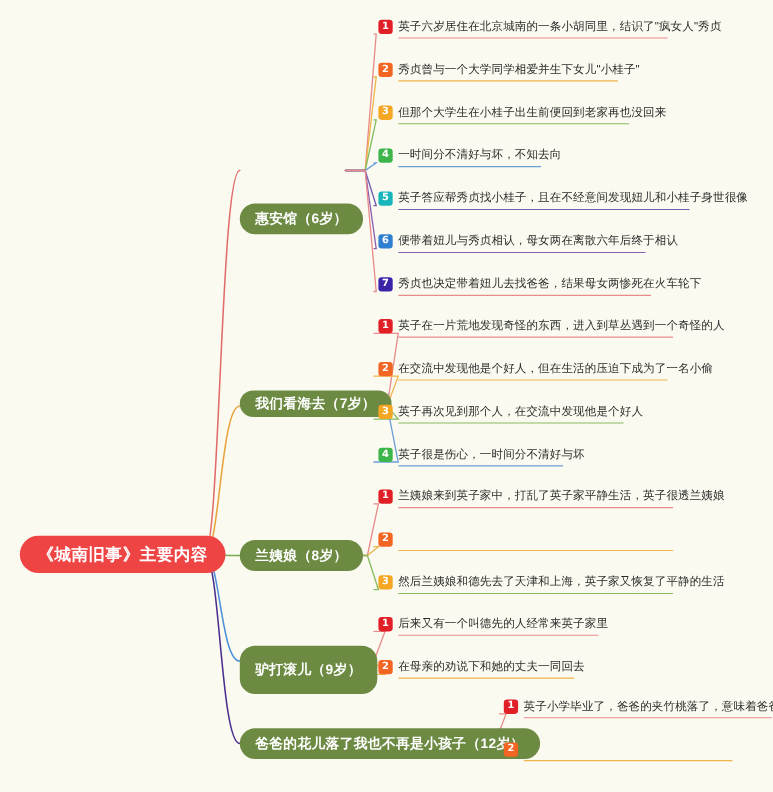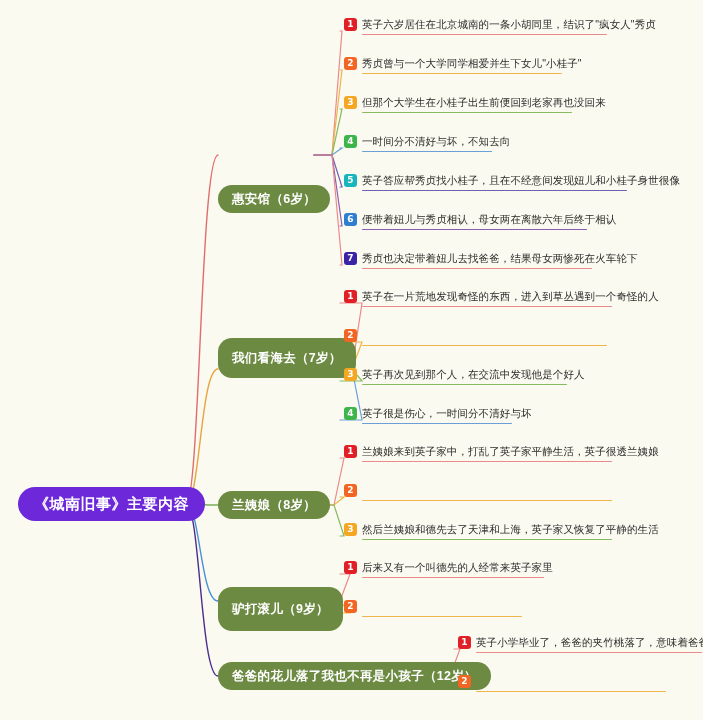--- a/index.html
+++ b/index.html
@@ -113,21 +113,21 @@
       <path d="M316,505 L334,505 L344,497 L340,497" stroke="#efb44a" stroke-width="1.2" fill="none" stroke-linecap="round"></path>
       <path d="M316,505 L334,505 L344,536 L340,536" stroke="#86bb5f" stroke-width="1.2" fill="none" stroke-linecap="round"></path>
       <path d="M186,504 C200,504 200.4,601 218,601" stroke="#4a90d9" stroke-width="1.4" fill="none" stroke-linecap="round"></path>
       <path d="M322,601 L340,601 L350,574 L340,574" stroke="#e98b8b" stroke-width="1.2" fill="none" stroke-linecap="round"></path>
       <path d="M322,601 L340,601 L350,613 L340,613" stroke="#efb44a" stroke-width="1.2" fill="none" stroke-linecap="round"></path>
       <path d="M186,504 C200,504 200.4,676 218,676" stroke="#4b2f8f" stroke-width="1.4" fill="none" stroke-linecap="round"></path>
       <path d="M432,676 L450,676 L460,649 L454,649" stroke="#e98b8b" stroke-width="1.2" fill="none" stroke-linecap="round"></path>
       <path d="M432,676 L450,676 L460,688 L454,688" stroke="#efb44a" stroke-width="1.2" fill="none" stroke-linecap="round"></path>
     </svg>
   <div id="nodes">
-      <div class="node root-node" style="left: 18px; top: 487px; min-width: 168px; height: 34px; background: #6d28d9;">
+      <div class="node root-node" style="left: 18px; top: 487px; min-width: 168px; height: 34px; background: #ef4444;">
         <span>《城南旧事》主要内容</span>
       </div>
       <div class="node branch-node" style="left: 218px; top: 141px; min-width: 96px; height: 28px; background: rgb(108, 138, 66); margin-top: 44px;">
         <span>惠安馆（6岁）</span>
       </div>
       <div class="leaf" style="left: 344px; top: 15px;">
         <span class="leaf-badge" style="background: rgb(224, 31, 38);">1</span>
         <span class="leaf-text">英子六岁居住在北京城南的一条小胡同里，结识了"疯女人"秀贞</span>
         <div class="leaf-underline" style="background: rgb(233, 139, 139); width: 245px;"></div>
       </div>
@@ -154,30 +154,31 @@
       <div class="leaf" style="left: 344px; top: 210px;">
         <span class="leaf-badge" style="background: rgb(47, 127, 209);">6</span>
         <span class="leaf-text">便带着妞儿与秀贞相认，母女两在离散六年后终于相认</span>
         <div class="leaf-underline" style="background: rgb(138, 95, 176); width: 225px;"></div>
       </div>
       <div class="leaf" style="left: 344px; top: 249px;">
         <span class="leaf-badge" style="background: rgb(59, 35, 168);">7</span>
         <span class="leaf-text">秀贞也决定带着妞儿去找爸爸，结果母女两惨死在火车轮下</span>
         <div class="leaf-underline" style="background: rgb(233, 139, 139); width: 230px;"></div>
       </div>
-      <div class="node branch-node" style="left: 218px; top: 338px; min-width: 116px; height: 40px; background: rgb(108, 138, 66);">
+      <div class="node branch-node" style="left: 218px; top: 355px; min-width: 116px; height: 24px; background: rgb(108, 138, 66);">
         <span>我们看海去（7岁）</span>
       </div>
       <div class="leaf" style="left: 344px; top: 287px;">
         <span class="leaf-badge" style="background: rgb(224, 31, 38);">1</span>
         <span class="leaf-text">英子在一片荒地发现奇怪的东西，进入到草丛遇到一个奇怪的人</span>
         <div class="leaf-underline" style="background: rgb(233, 139, 139); width: 250px;"></div>
       </div>
       <div class="leaf" style="left: 344px; top: 326px;">
         <span class="leaf-badge" style="background: rgb(242, 101, 34);">2</span>
+        <span class="leaf-text">在交流中发现他是个好人，但在生活的压迫下成为了一名小偷</span>
         <div class="leaf-underline" style="background: rgb(239, 180, 74); width: 245px;"></div>
       </div>
       <div class="leaf" style="left: 344px; top: 365px;">
         <span class="leaf-badge" style="background: rgb(245, 166, 35);">3</span>
         <span class="leaf-text">英子再次见到那个人，在交流中发现他是个好人</span>
         <div class="leaf-underline" style="background: rgb(134, 187, 95); width: 205px;"></div>
       </div>
       <div class="leaf" style="left: 344px; top: 404px;">
         <span class="leaf-badge" style="background: rgb(60, 181, 74);">4</span>
         <span class="leaf-text">英子很是伤心，一时间分不清好与坏</span>
@@ -203,20 +204,21 @@
       <div class="node branch-node" style="left: 218px; top: 587px; min-width: 104px; height: 44px; background: rgb(108, 138, 66);">
         <span>驴打滚儿（9岁）</span>
       </div>
       <div class="leaf" style="left: 344px; top: 558px;">
         <span class="leaf-badge" style="background: rgb(224, 31, 38);">1</span>
         <span class="leaf-text">后来又有一个叫德先的人经常来英子家里</span>
         <div class="leaf-underline" style="background: rgb(233, 139, 139); width: 182px;"></div>
       </div>
       <div class="leaf" style="left: 344px; top: 597px;">
         <span class="leaf-badge" style="background: rgb(242, 101, 34);">2</span>
+        <span class="leaf-text">在母亲的劝说下和她的丈夫一同回去</span>
         <div class="leaf-underline" style="background: rgb(239, 180, 74); width: 160px;"></div>
       </div>
       <div class="node branch-node" style="left: 218px; top: 662px; min-width: 214px; height: 28px; background: rgb(108, 138, 66);">
         <span>爸爸的花儿落了我也不再是小孩子（12岁）</span>
       </div>
       <div class="leaf" style="left: 458px; top: 633px;">
         <span class="leaf-badge" style="background: rgb(224, 31, 38);">1</span>
         <span class="leaf-text">英子小学毕业了，爸爸的夹竹桃落了，意味着爸爸去世了</span>
         <div class="leaf-underline" style="background: rgb(233, 139, 139); width: 226px;"></div>
       </div>

